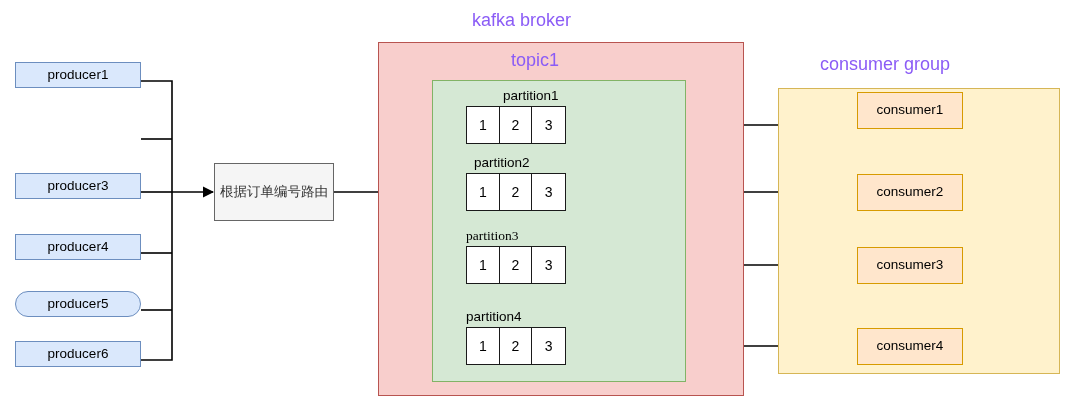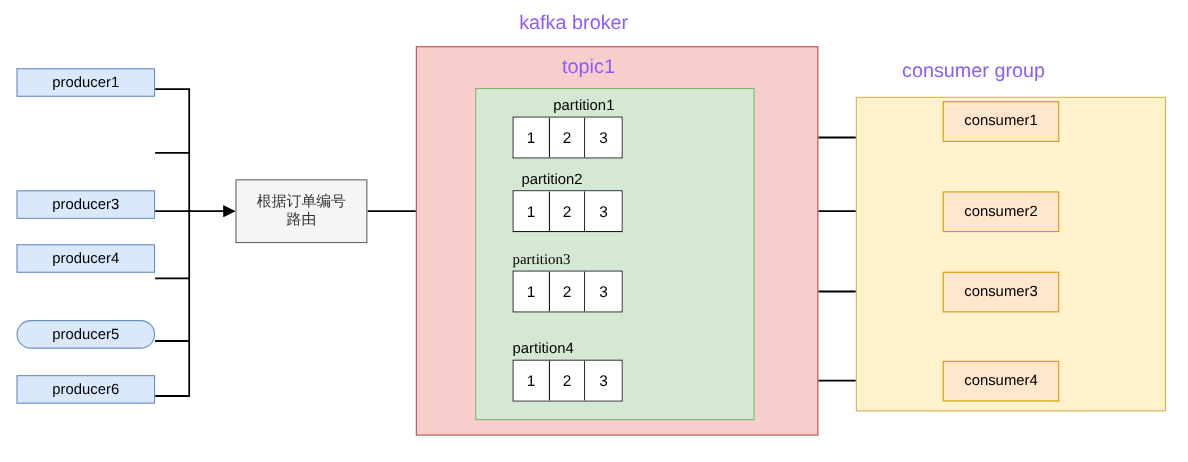--- a/index.html
+++ b/index.html
@@ -158,31 +158,31 @@
 
   <div class="node cgroup-box" style="left:778px; top:88px; width:282px; height:286px;"></div>
   <div class="caption" style="left:820px; top:54px;">consumer group</div>
 
   <div class="node producer" style="left:15px; top:62px;">
     <span>producer1</span>
   </div>
   <div class="node producer" style="left:15px; top:173px;text-align:center;">
     <span>producer3</span>
   </div>
-  <div class="node producer" style="left:15px; top:222px;">
+  <div class="node producer" style="left:15px; top:234px;">
     <span>producer4</span>
   </div>
   <div class="node producer" style="left:15px; top:291px;border-radius:18px;">
     <span>producer5</span>
   </div>
   <div class="node producer" style="left:15px; top:341px;">
     <span>producer6</span>
   </div>
 
-  <div class="node router" style="left:214px; top:163px; width:120px; height:58px; flex-direction:column;">
+  <div class="node router" style="left:214px; top:163px; width:120px; height:58px; flex-direction:row;">
     <span>根据订单编号</span>
     <span>路由</span>
   </div>
 
   <div class="plabel" style="left:503px; top:88px;">partition1</div>
   <div class="partition" style="left:466px; top:106px; width:100px;">
     <div class="cell">1</div>
     <div class="cell">2</div>
     <div class="cell">3</div>
   </div>

